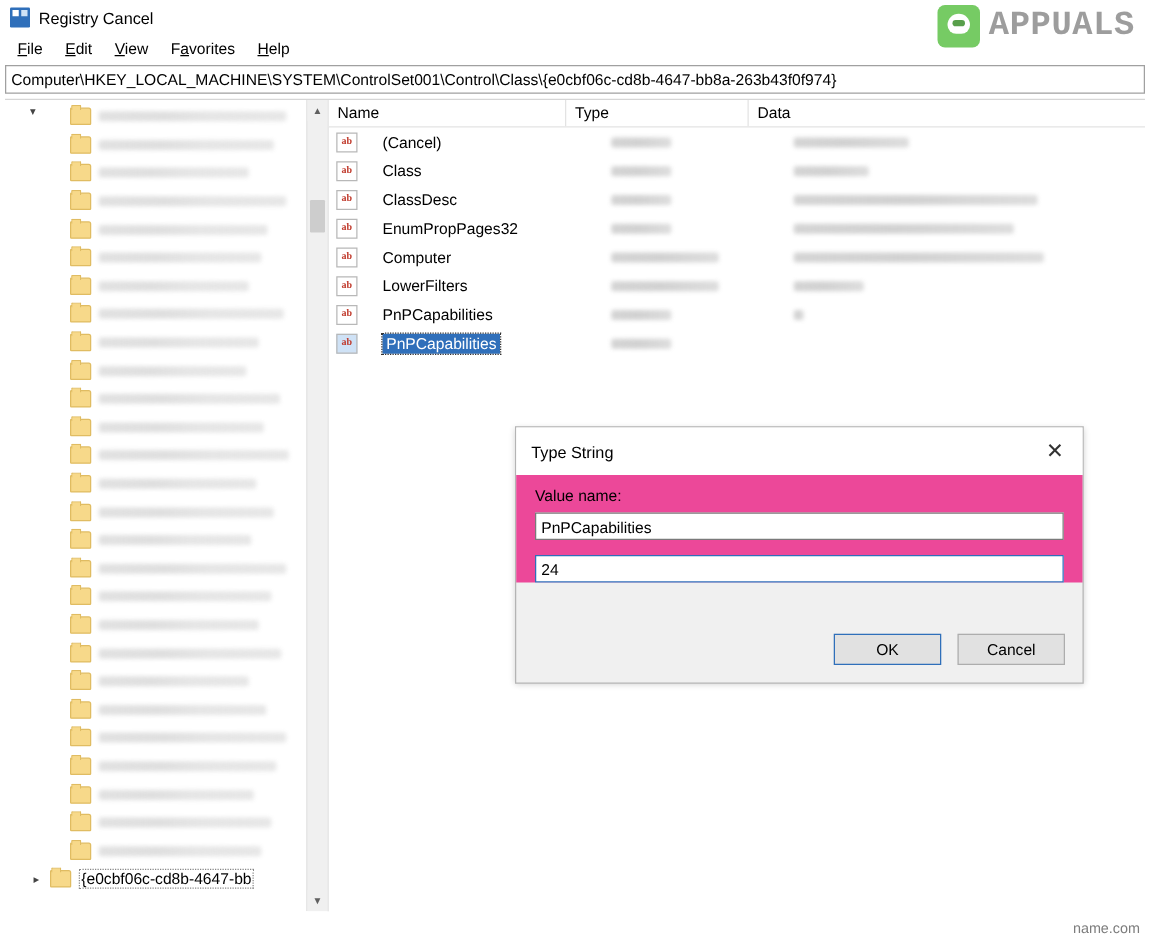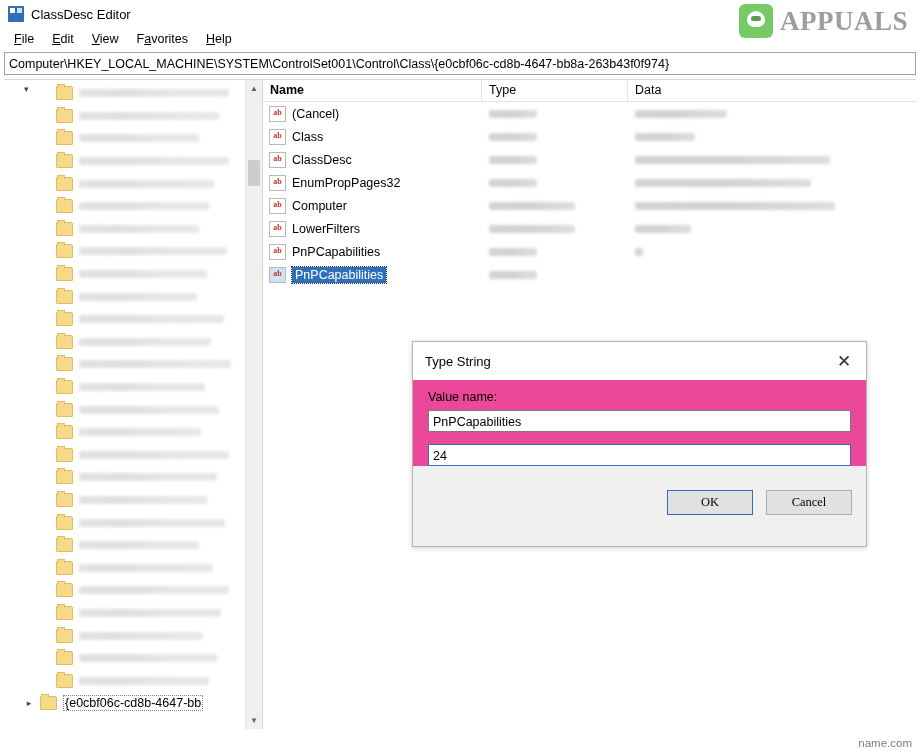--- a/index.html
+++ b/index.html
@@ -218,41 +218,41 @@
     align-items: center;
   }
   .list-header div {
     font-size: 12.5px;
     padding-left: 7px;
     height: 21px;
     line-height: 21px;
     box-sizing: border-box;
     border-right: 1px solid #e3e3e3;
   }
-  .col-name { width: 219px; font-weight: bold; }
+  .col-name { width: 190px; }
   .col-type { width: 146px; }
   .col-data { flex: 1; border-right: none !important; }
 
   .list-row {
     display: flex;
     height: 23px;
     align-items: center;
   }
   .cell-name {
     width: 219px;
     display: flex;
     align-items: center;
     padding-left: 6px;
     box-sizing: border-box;
   }
   .ab-icon {
     width: 15px;
     height: 14px;
     flex: none;
-    margin-right: 6px;
+    margin-right: 20px;
     border: 1px solid #b8b8b8;
     background: #ffffff;
     color: #c0392b;
     font-size: 8px;
     line-height: 12px;
     text-align: center;
     font-family: "Liberation Serif", serif;
     font-weight: bold;
   }
   .name-text {
@@ -336,24 +336,23 @@
     padding: 0 4px;
     box-sizing: border-box;
     margin-bottom: 12px;
   }
   .field-input.focused {
     border: 1px solid #2f6fba;
   }
   .dlg-buttons {
     position: absolute;
     right: 14px;
-    bottom: 31px;
+    bottom: 14px;
     display: flex;
     gap: 13px;
-    font-family: Liberation Serif, serif;
   }
   .dlg-btn {
     width: 86px;
     height: 25px;
     background: #e1e1e1;
     border: 1px solid #adadad;
     font-size: 12.5px;
     display: flex;
     align-items: center;
     justify-content: center;
@@ -393,21 +392,21 @@
     left: 12px; top: 12px;
     width: 10px; height: 5px;
     background: #3b8f2c;
     border-radius: 4px;
   }
   .wm-text {
     font-size: 27px;
     font-weight: bold;
     color: #8d8d8d;
     letter-spacing: .5px;
-    font-family: Liberation Serif, serif;
+    font-family: Liberation Mono, monospace;
   }
 
   
   .statusbar {
     position: absolute;
     left: 0; right: 0; bottom: 0;
     height: 24px;
     background: #ffffff;
     display: flex;
     align-items: center;
@@ -417,21 +416,21 @@
     margin-right: 8px;
     font-size: 11.5px;
     color: #7d7d7d;
   }
 </style>
 </head>
 <body>
 
 <div class="titlebar">
   <div class="app-icon"></div>
-  <div class="title-text">ClassDesc Editor</div>
+  <div class="title-text">Registry Cancel</div>
 </div>
 
 <div class="menubar">
   <div class="menu-item"><span class="u">F</span>ile</div>
   <div class="menu-item"><span class="u">E</span>dit</div>
   <div class="menu-item"><span class="u">V</span>iew</div>
   <div class="menu-item">F<span class="u">a</span>vorites</div>
   <div class="menu-item"><span class="u">H</span>elp</div>
 </div>
 

